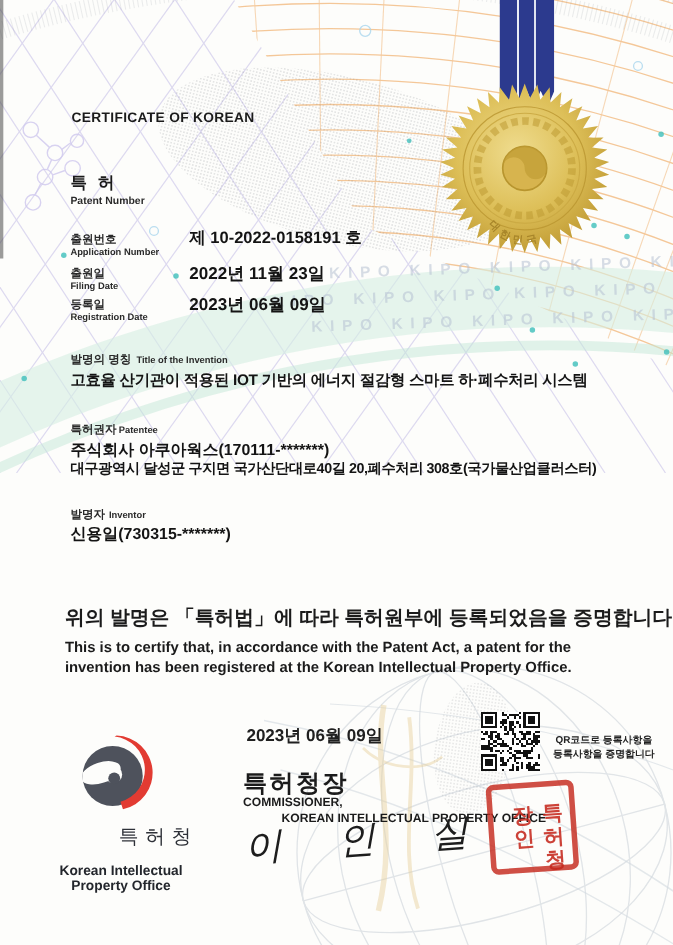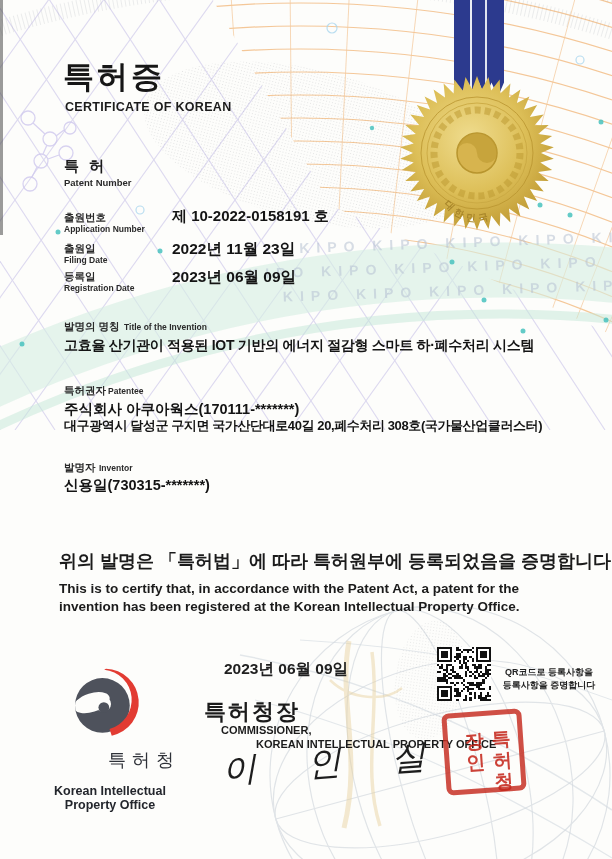--- a/index.html
+++ b/index.html
@@ -212,21 +212,20 @@
     <circle cx="78" cy="78" r="56" fill="none" stroke="#b9952f" stroke-width="1" opacity=".8"></circle>
     <circle cx="78" cy="78" r="50" fill="none" stroke="#caa843" stroke-width="1" opacity=".9"></circle>
     <circle cx="78" cy="78" r="43" fill="none" stroke="#bd9a33" stroke-width="7" stroke-dasharray="6 4" opacity=".55"></circle>
     <circle cx="78" cy="78" r="20" fill="#d7b44e" stroke="#b8952e" stroke-width="1.5"></circle>
     <path d="M58,78 A20,20 0 0 1 98,78 A10,10 0 0 1 78,78 A10,10 0 0 0 58,78 Z" fill="#c09c35" opacity=".7"></path>
     <text font-family="Liberation Sans,sans-serif" font-size="9.5" font-weight="bold" fill="#a8862a" letter-spacing="4">
       <textPath href="#gsArc" startOffset="14">대한민국</textPath>
     </text>
   </svg>
 
-  <div class="abs content title-ko">특허증</div>
   <div class="abs content title-en">CERTIFICATE OF KOREAN</div>
 
   <div class="abs content" style="left:64px;top:157px;font-size:15px;font-weight:800;letter-spacing:3px;">특 허</div>
   <div class="abs content lab-en" style="left:64px;top:177px;font-size:9.5px;">Patent Number</div>
 
   <div class="abs content lab-ko" style="left:64px;top:211px;">출원번호</div>
   <div class="abs content lab-en" style="left:64px;top:224px;">Application Number</div>
   <div class="abs content val" style="left:172px;top:207px;font-size:15px;">제 10-2022-0158191 호</div>
 
   <div class="abs content lab-ko" style="left:64px;top:242px;">출원일</div>
@@ -461,21 +460,21 @@
         <rect x="22" y="24" width="1" height="1" fill="#111"></rect>
         <rect x="23" y="24" width="1" height="1" fill="#111"></rect>
         <rect x="24" y="24" width="1" height="1" fill="#111"></rect>
       </svg>
   </div>
   <div class="qr-cap">
     <div>QR코드로 등록사항을</div>
     <div>등록사항을 증명합니다</div>
   </div>
 
-  <div class="abs content" style="left:204px;top:697px;font-size:22px;font-weight:800;letter-spacing:2px;">특허청장</div>
+  <div class="abs content" style="left:221px;top:697px;font-size:22px;font-weight:800;letter-spacing:2px;">특허청장</div>
   <div class="abs content" style="left:221px;top:724px;font-size:11px;font-weight:800;">COMMISSIONER,</div>
   <div class="abs content" style="left:221px;top:738px;font-size:11px;font-weight:800;padding-left:35px;">KOREAN INTELLECTUAL PROPERTY OFFICE</div>
 
   <div class="abs signature">이 인 실</div>
 
   <div class="stamp">특허청장인</div>
 
   <div class="logo-wrap">
     <svg width="72" height="76" viewBox="0 0 100 104">
       <defs>

